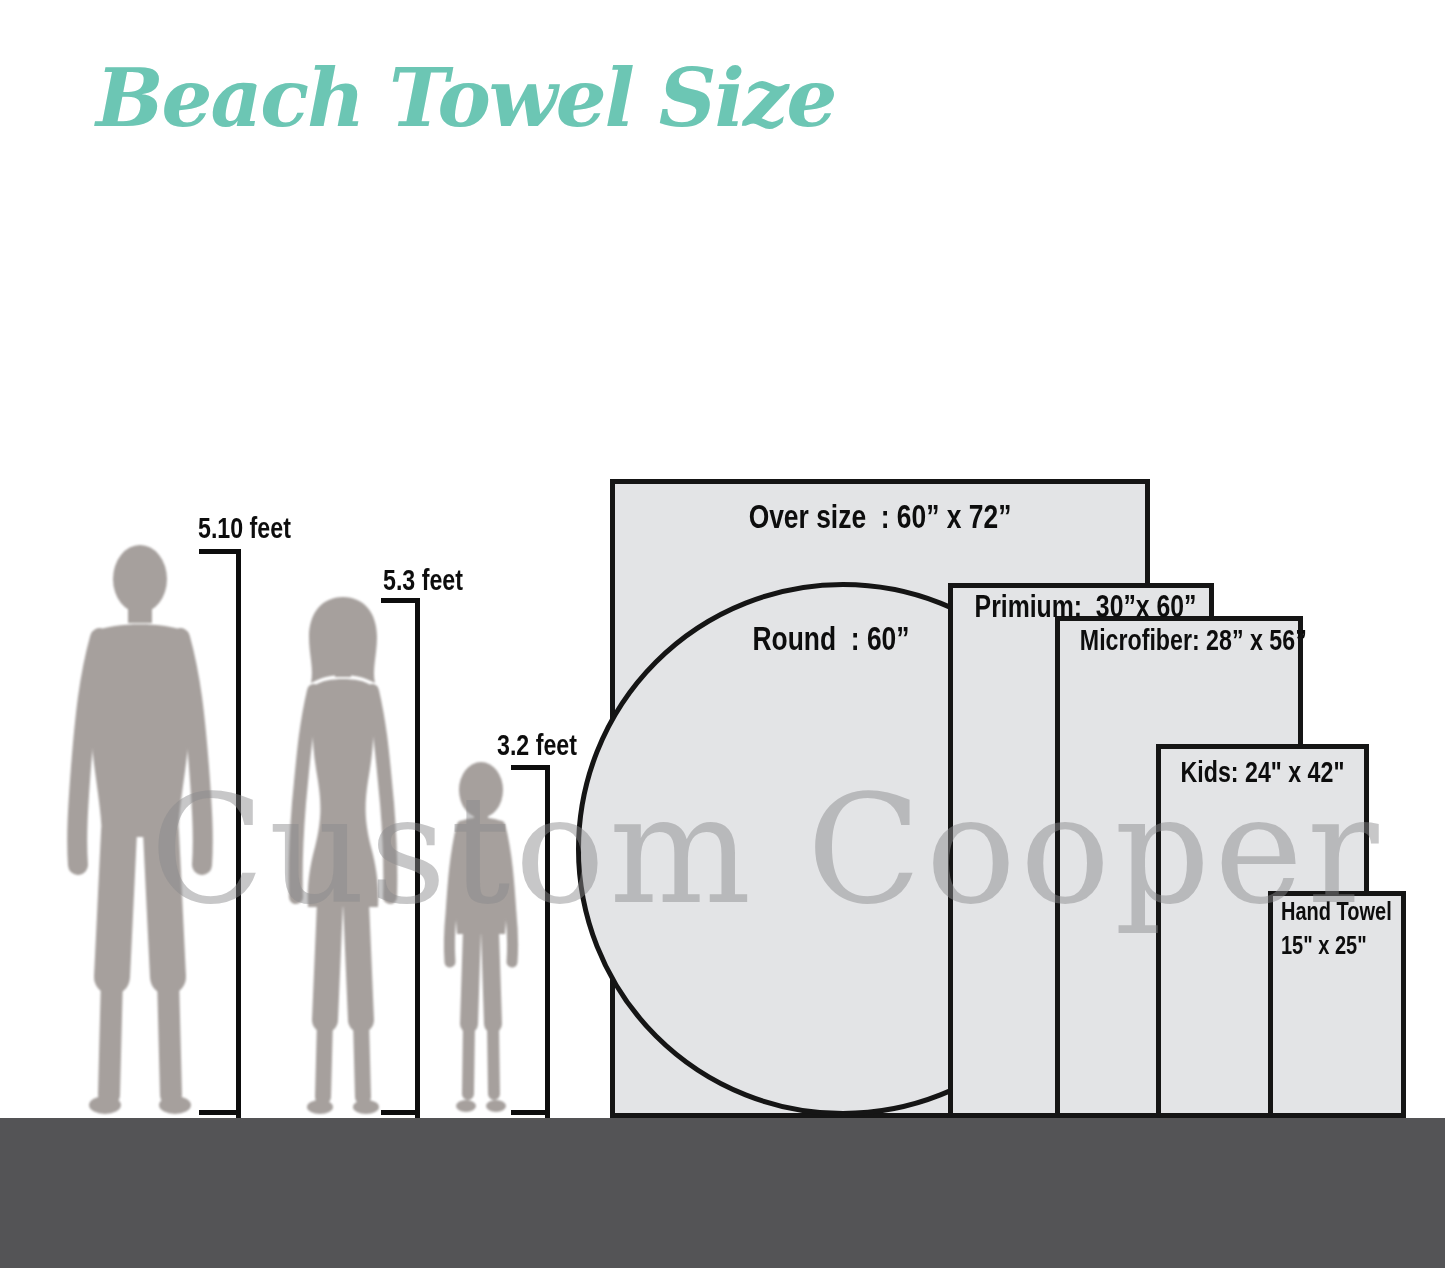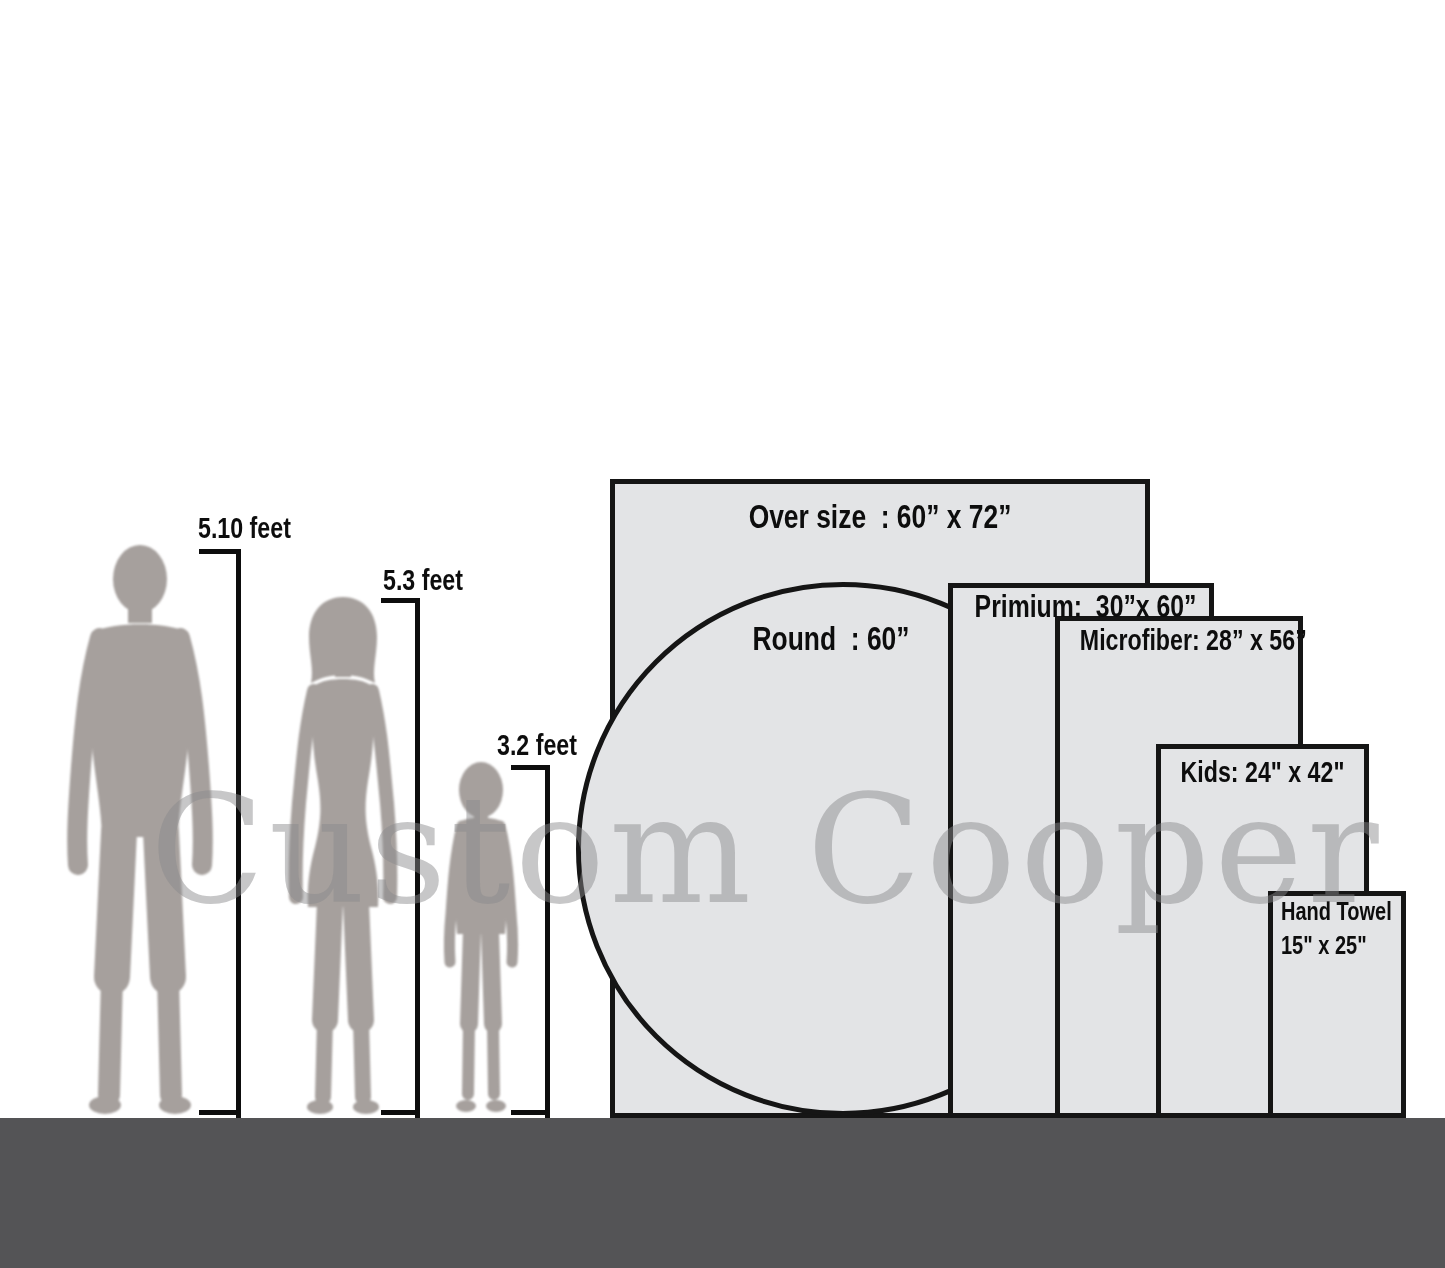--- a/index.html
+++ b/index.html
@@ -36,20 +36,21 @@
   
   .watermark{position:absolute;left:150px;top:775px;width:1145px;text-align:right;
              font-family:"DejaVu Serif",serif;font-size:150px;line-height:1;
              color:rgba(138,138,141,0.48);letter-spacing:4px;white-space:pre;pointer-events:none;z-index:50;}
 </style>
 </head>
 <body>
 
 <div class="stage">
 
+  <div class="title">Beach Towel Size</div>
 
   <div class="ground"></div>
 
   <svg class="fig" style="left:45px;top:545px;" width="190" height="572" viewBox="0 0 190 572">
     <ellipse cx="95" cy="34" rx="27" ry="34"></ellipse>
     <rect x="83" y="58" width="24" height="20"></rect>
     <path class="body" d="M52,86 C68,77 122,77 138,86 C147,122 149,162 143,202 C139,238 134,262 133,292 L57,292 C56,262 51,238 47,202 C41,162 43,122 52,86 Z"></path>
     <path class="limb" stroke-width="20" d="M55,93 C44,132 40,172 36,222 C33,262 31,292 33,320"></path>
     <path class="limb" stroke-width="20" d="M135,93 C146,132 150,172 154,222 C157,262 159,292 157,320"></path>
     <path class="limb" stroke-width="36" d="M74,287 L67,432"></path>

